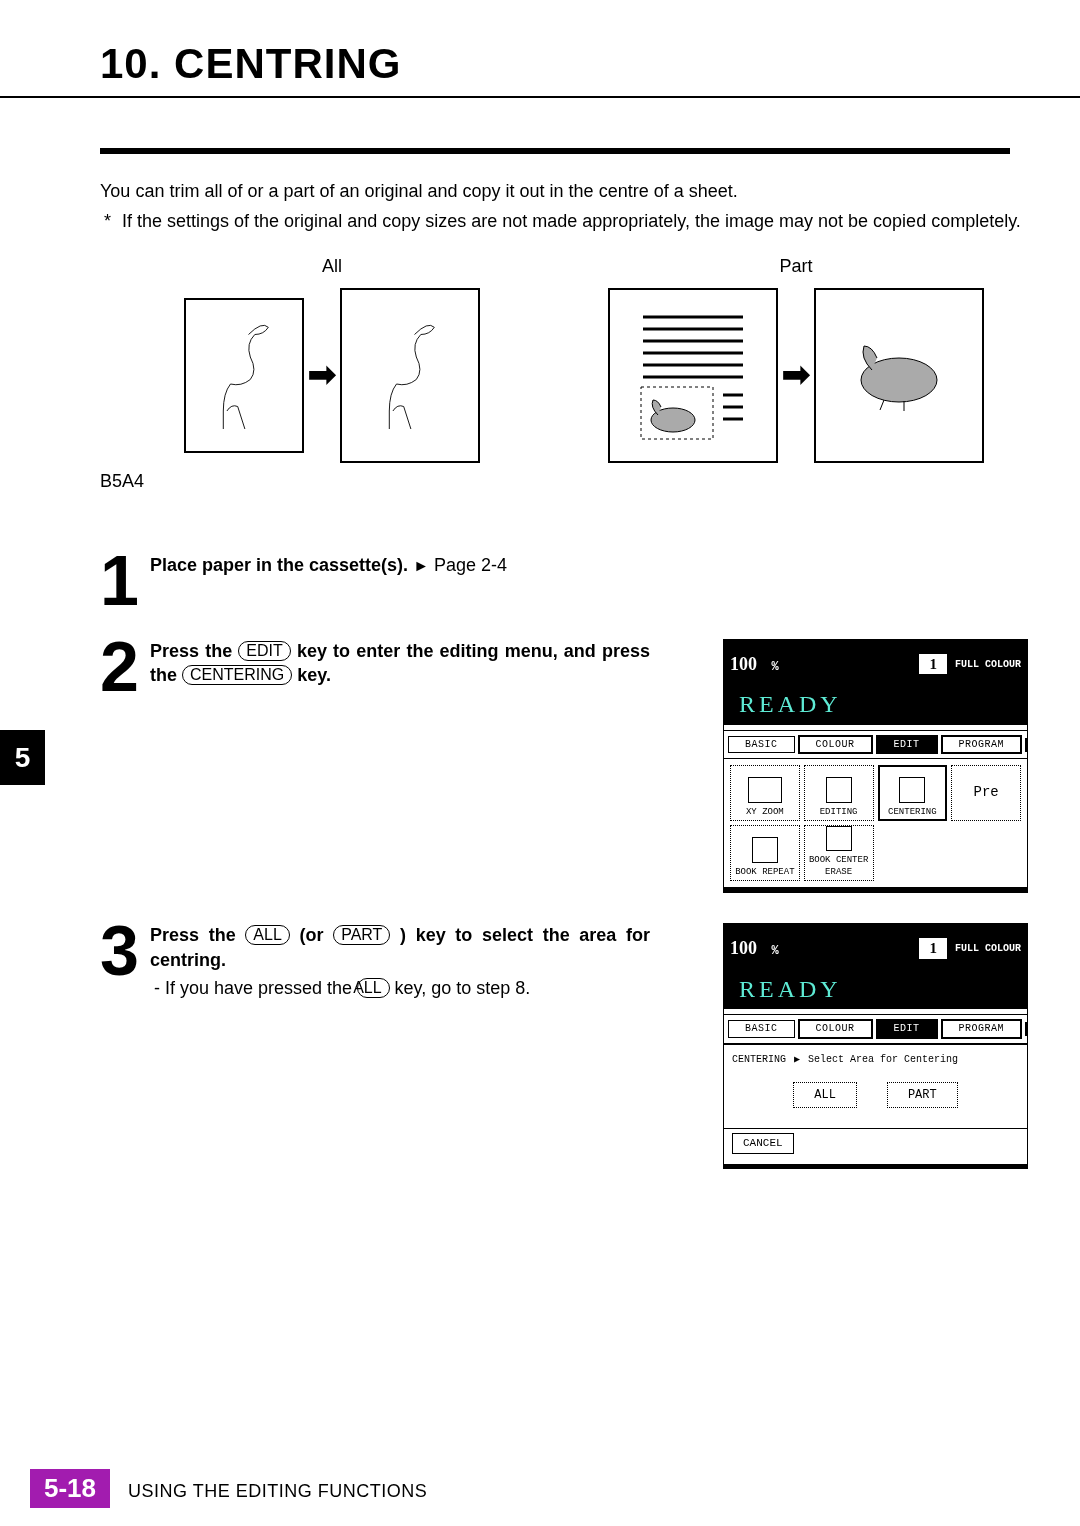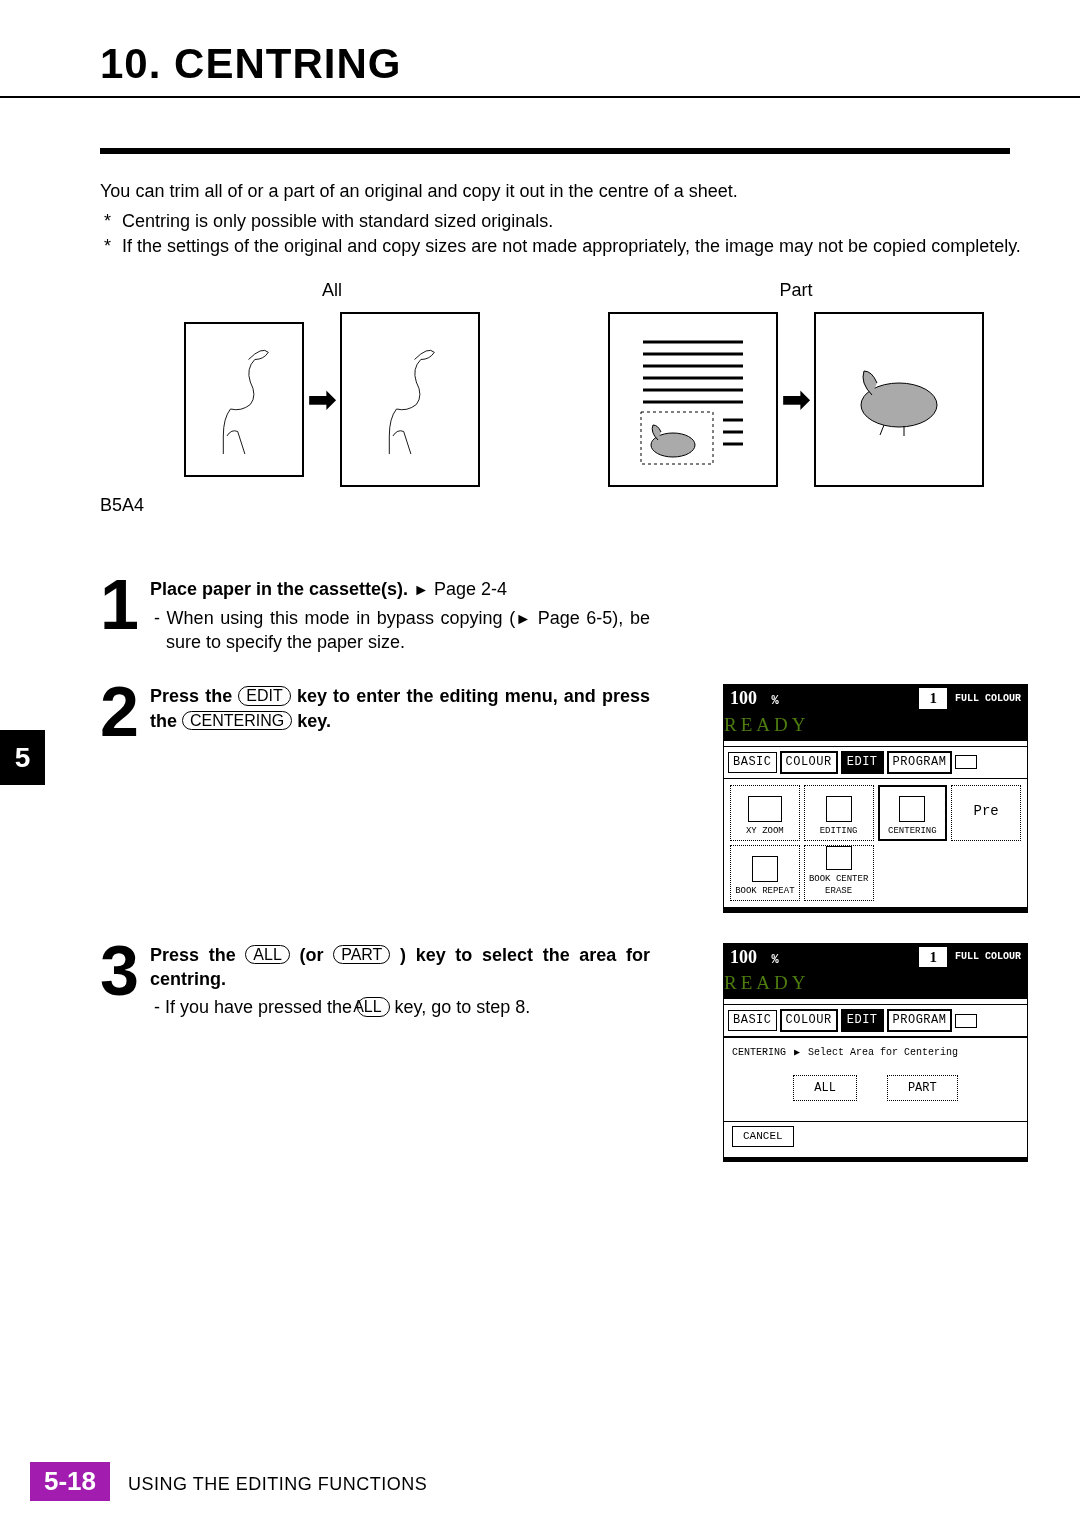--- a/index.html
+++ b/index.html
@@ -122,51 +122,51 @@
   .console {
     width: 305px;
     border: 1px solid #000;
     font-family: "Courier New", monospace;
     font-size: 12px;
     margin-left: auto;
   }
   .c-header {
     background: #000;
     color: #fff;
-    padding: 1px 6px;
+    padding: 12px 6px;
     display: flex;
     justify-content: space-between;
     align-items: center;
     font-weight: bold;
   }
   .c-header .zoom { font-family: "Times New Roman", serif; font-size: 18px; }
   .c-header .right { display: flex; align-items: center; gap: 8px; }
   .c-header .cnt { background: #fff; color: #000; padding: 0 10px; font-family: "Times New Roman", serif; font-size: 15px; }
   .c-header .fc { font-size: 10px; }
   .c-ready {
     background: #000;
-    color: #4d7c0f;
-    padding: 0 6px 4px 0;
+    color: #5eead4;
+    padding: 0 6px 4px 15px;
     font-family: "Times New Roman", serif;
-    font-size: 19px;
+    font-size: 24px;
     letter-spacing: 4px;
   }
   .c-sep { height: 6px; background: #fff; border-bottom: 1px solid #000; }
   .c-tabs {
     background: #fff;
     border-bottom: 1px solid #000;
     display: flex;
     gap: 3px;
     padding: 4px 4px;
     align-items: center;
   }
   .c-tab {
     border: 1.5px solid #000;
-    padding: 1px 4px;
-    font-size: 12px;
+    padding: 1px 16px;
+    font-size: 10px;
     letter-spacing: 0.5px;
   }
   .c-tab.dbl { border-width: 2.5px; border-style: double;}
   .c-tab.active { background: #000; color: #fff; }
   .c-icon-sm { width: 22px; height: 14px; border: 1px solid #000; position: relative; }
   .c-body { background: #fff; padding: 6px; min-height: 100px; border-bottom: 1px solid #000;}
   .fn-grid { display: grid; grid-template-columns: repeat(4, 1fr); gap: 4px; }
   .fn {
     border: 1px dotted #000;
     height: 56px;
@@ -213,21 +213,20 @@
 </style>
 </head>
 <body>
 
 <div class="page-title">10. CENTRING</div>
 <hr class="heavy-rule">
 
 <div class="content">
   <div class="intro">You can trim all of or a part of an original and copy it out in the centre of a sheet.</div>
   <ul class="bulleted">
-    <li>Centring is only possible with standard sized originals.</li>
     <li>If the settings of the original and copy sizes are not made appropriately, the image may not be copied completely.</li>
   </ul>
 
   <div class="diagram-row">
     <div class="col">
       <div class="col-head">All</div>
       <div class="illos">
         <div class="box sm">
           <svg viewBox="0 0 100 130" width="90" height="120">
             <path d="M55 20 q15 -15 22 -8 q-5 8 -15 8 q-10 10 -5 25 q8 15 0 25 q-10 8 -22 5 q-8 10 -8 30 l0 20 m4 -20 q5 -8 12 -5 l8 25" fill="none" stroke="#000" stroke-width="1"></path>
@@ -283,23 +282,20 @@
 
   <div class="chapter-tab">5</div>
 
   <div class="steps">
 
     <div class="step">
       <div class="stepnum">1</div>
       <div class="stepbody">
         <span class="lead">Place paper in the cassette(s).</span>
         <span class="norm"> <span class="rarr">►</span> <span>Page 2-4</span></span>
-        <div class="sub">
-          <span>- When using this mode in bypass copying (</span><span class="rarr">►</span> <span>Page 6-5</span><span>), be sure to specify the paper size.</span>
-        </div>
       </div>
     </div>
 
     <div class="step-columns">
       <div class="left">
         <div class="step">
           <div class="stepnum">2</div>
           <div class="stepbody">
             <span class="lead">
               <span>Press the </span><span class="pill">EDIT</span><span> key to enter the editing menu, and press the </span><span class="pill">CENTERING</span><span> key.</span>

